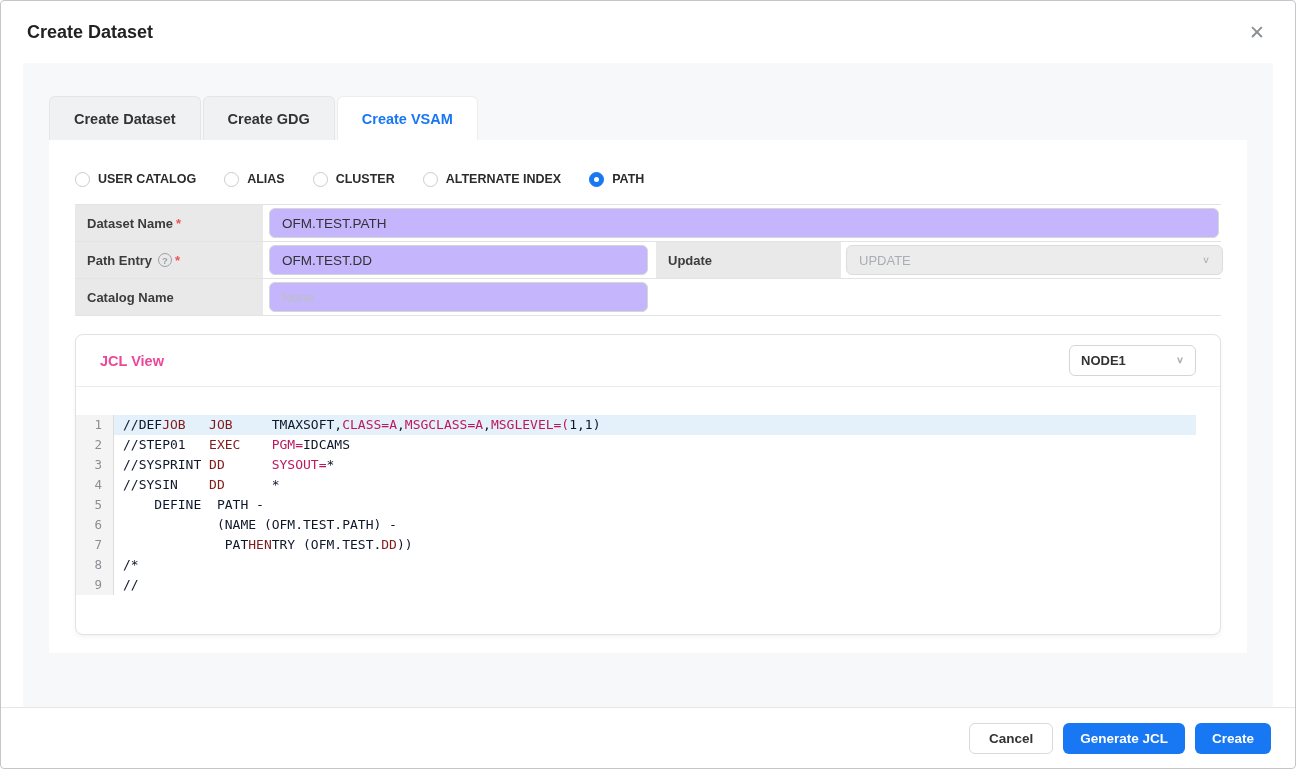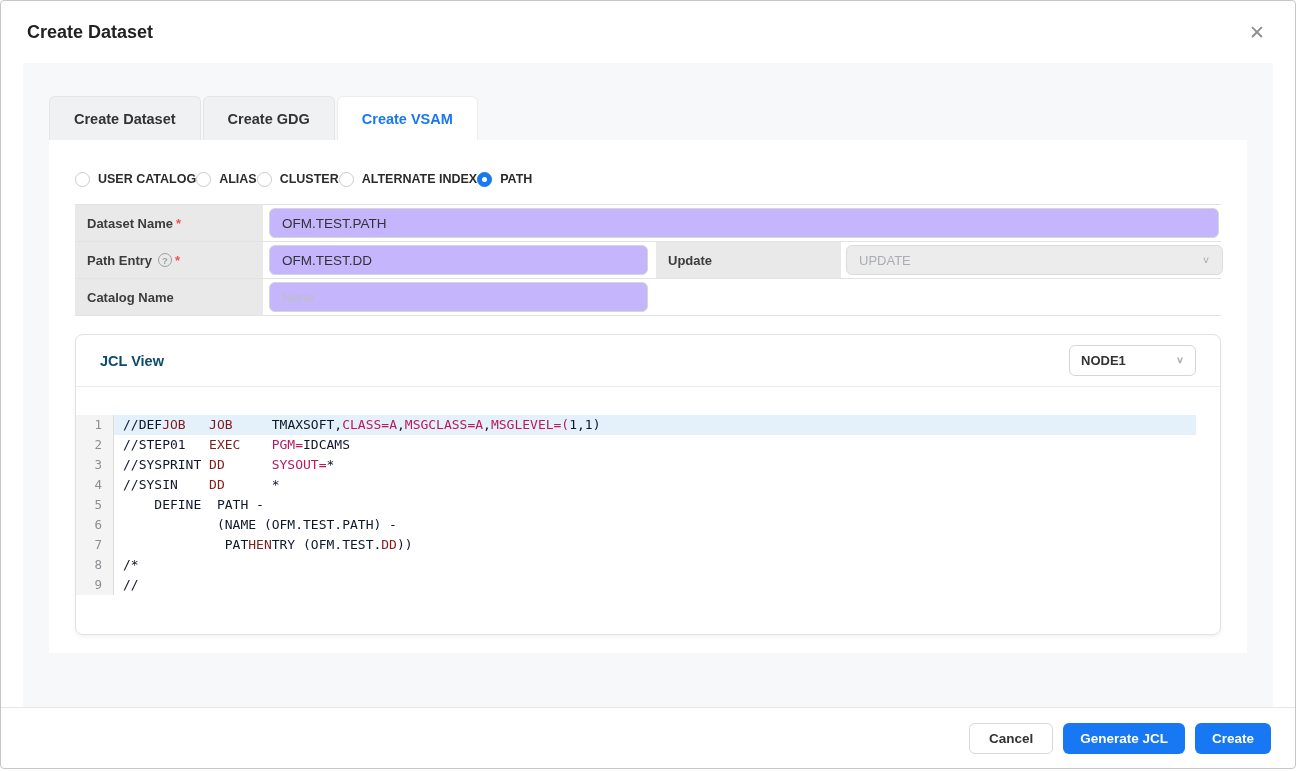--- a/index.html
+++ b/index.html
@@ -19,21 +19,21 @@
   
   .modal-body{flex:none;padding:0 22px;}
   .panel{background:#f7f8f9;height:644px;border-radius:2px;padding:33px 26px 0;}
   .tabs{display:flex;gap:2px;}
   .tab{height:44px;padding:0 24px;display:flex;align-items:center;font-size:14.5px;font-weight:600;color:#333;
        background:#f0f1f3;border:1px solid #e4e5e7;border-bottom:none;border-radius:6px 6px 0 0;cursor:pointer;}
   .tab.active{background:#fff;color:var(--accent);border-color:#eceded;}
   .card{background:#fff;height:513px;padding:0 26px;}
 
   
-  .radio-row{display:flex;align-items:center;padding-top:28px;height:50px;}
+  .radio-row{display:flex;align-items:center;gap:28px;padding-top:28px;height:50px;}
   .radio-item{display:flex;align-items:center;gap:8px;cursor:pointer;}
   .radio-circle{width:15px;height:15px;border-radius:50%;border:1.5px solid #c9cccf;background:#fff;flex:none;position:relative;}
   .radio-item.selected .radio-circle{border-color:var(--accent);background:var(--accent);}
   .radio-item.selected .radio-circle::after{content:"";position:absolute;left:50%;top:50%;width:5px;height:5px;margin:-2.5px 0 0 -2.5px;border-radius:50%;background:#fff;}
   .radio-label{font-size:12.5px;font-weight:700;color:#2b2b2b;}
 
   
   .form-table{margin-top:14px;border-top:1px solid #e2e3e4;}
   .frow{display:flex;align-items:center;height:37px;border-bottom:1px solid #e2e3e4;}
   .label-cell{width:188px;align-self:stretch;background:#e9e9ea;display:flex;align-items:center;padding:0 12px;font-size:13px;font-weight:600;color:#3c3c3c;flex:none;}
@@ -45,21 +45,21 @@
   .w-short{width:379px;margin-left:6px;flex:none;}
   .gap8{width:8px;flex:none;}
   .label-cell.mid{width:185px;}
   .dselect{width:377px;height:30px;margin-left:5px;flex:none;background:#ececed;border:1px solid #dcdcdc;border-radius:6px;
            display:flex;align-items:center;justify-content:space-between;padding:0 12px;font-size:13px;color:#aaadb2;}
   .chev{color:#aeb2b6;font-size:11px;transform:scaleY(.85);}
 
   
   .jcl-panel{margin-top:18px;height:301px;background:#fff;border:1px solid #e2e2e2;border-radius:8px;box-shadow:0 2px 4px rgba(0,0,0,.05);display:flex;flex-direction:column;overflow:hidden;}
   .jcl-header{height:52px;flex:none;display:flex;align-items:center;justify-content:space-between;padding:0 24px;border-bottom:1px solid #ececec;}
-  .jcl-title{font-size:14.5px;font-weight:700;color:#0c4a6e;}
+  .jcl-title{font-size:14.5px;font-weight:700;color:#ec4899;}
   .node-select{width:127px;height:31px;background:#fff;border:1px solid #d5d5d5;border-radius:6px;display:flex;align-items:center;justify-content:space-between;padding:0 11px;font-size:13px;font-weight:700;color:#333;cursor:pointer;}
   .code{padding-top:28px;font-family:"DejaVu Sans Mono","Liberation Mono",monospace;font-size:13px;line-height:20px;}
   .cline{display:flex;}
   .gut{width:38px;flex:none;background:#f4f4f5;border-right:1px solid #dcdcdc;color:#8a8f94;text-align:right;padding-right:11px;font-size:12.5px;}
   .ctext{flex:1;white-space:pre;padding-left:9px;color:#3b3b3b;margin-right:24px;}
   .cline.hl .ctext{background:#e4f1fb;}
   .tok-o{color:#7f1d1d;}
   .tok-g{color:#be185d;}
   .tok-p{color:#0f172a;}
 

